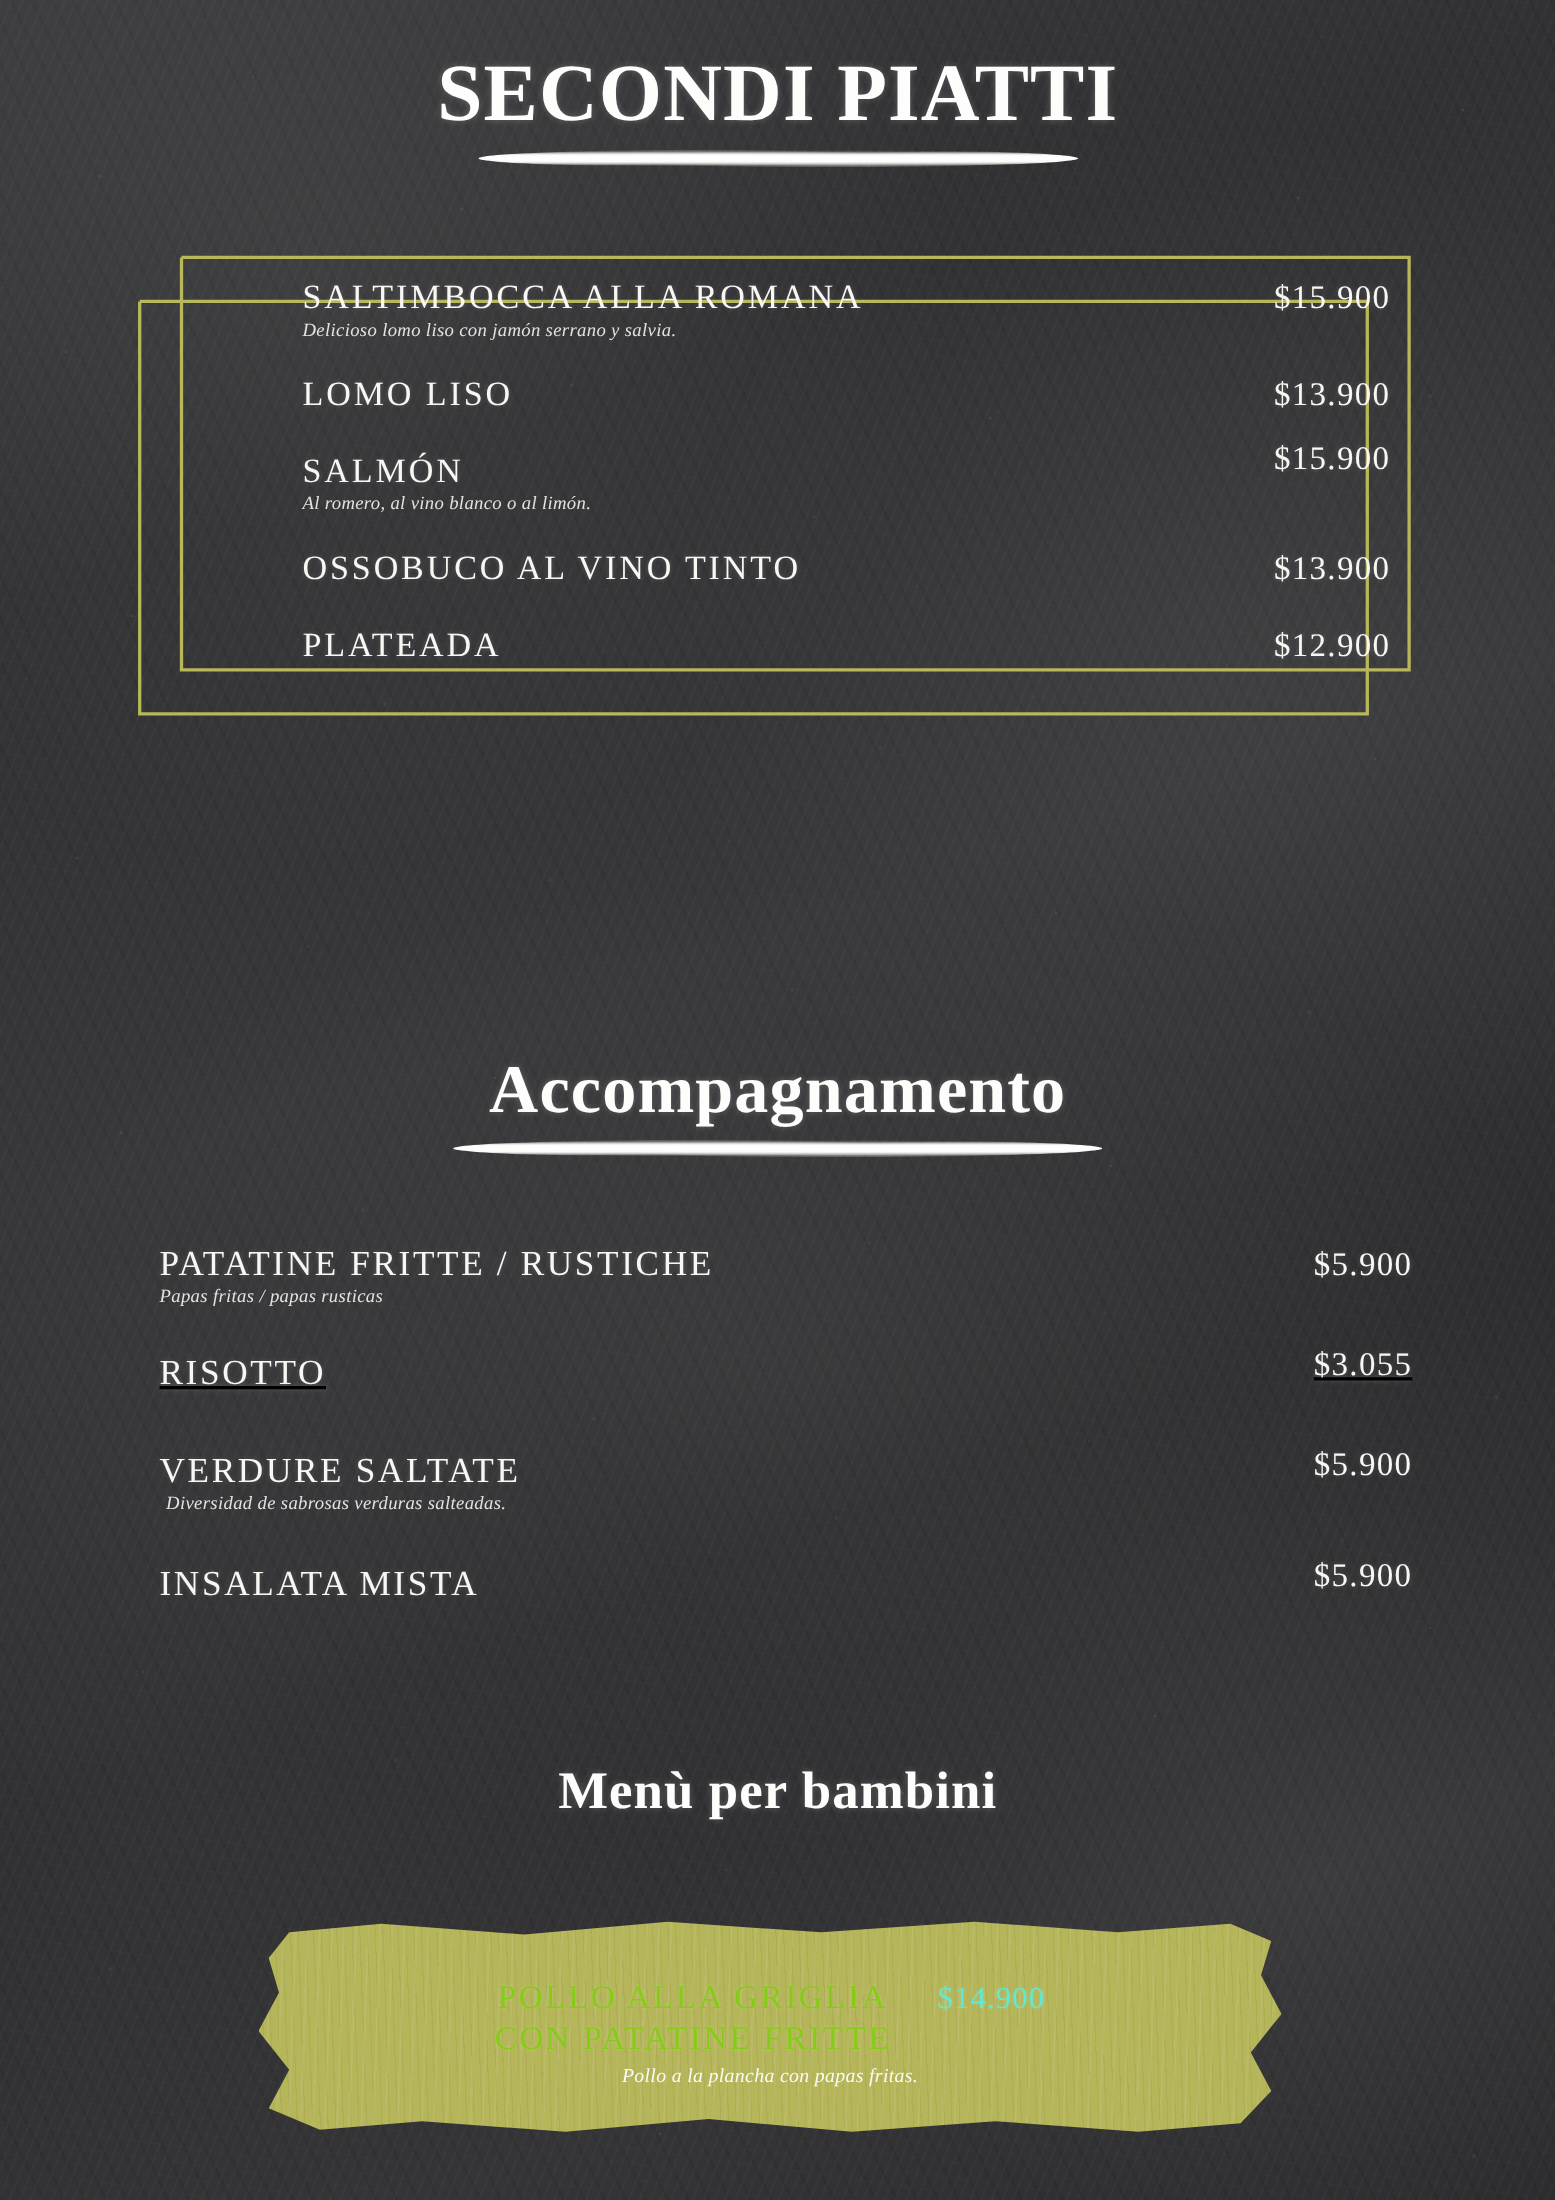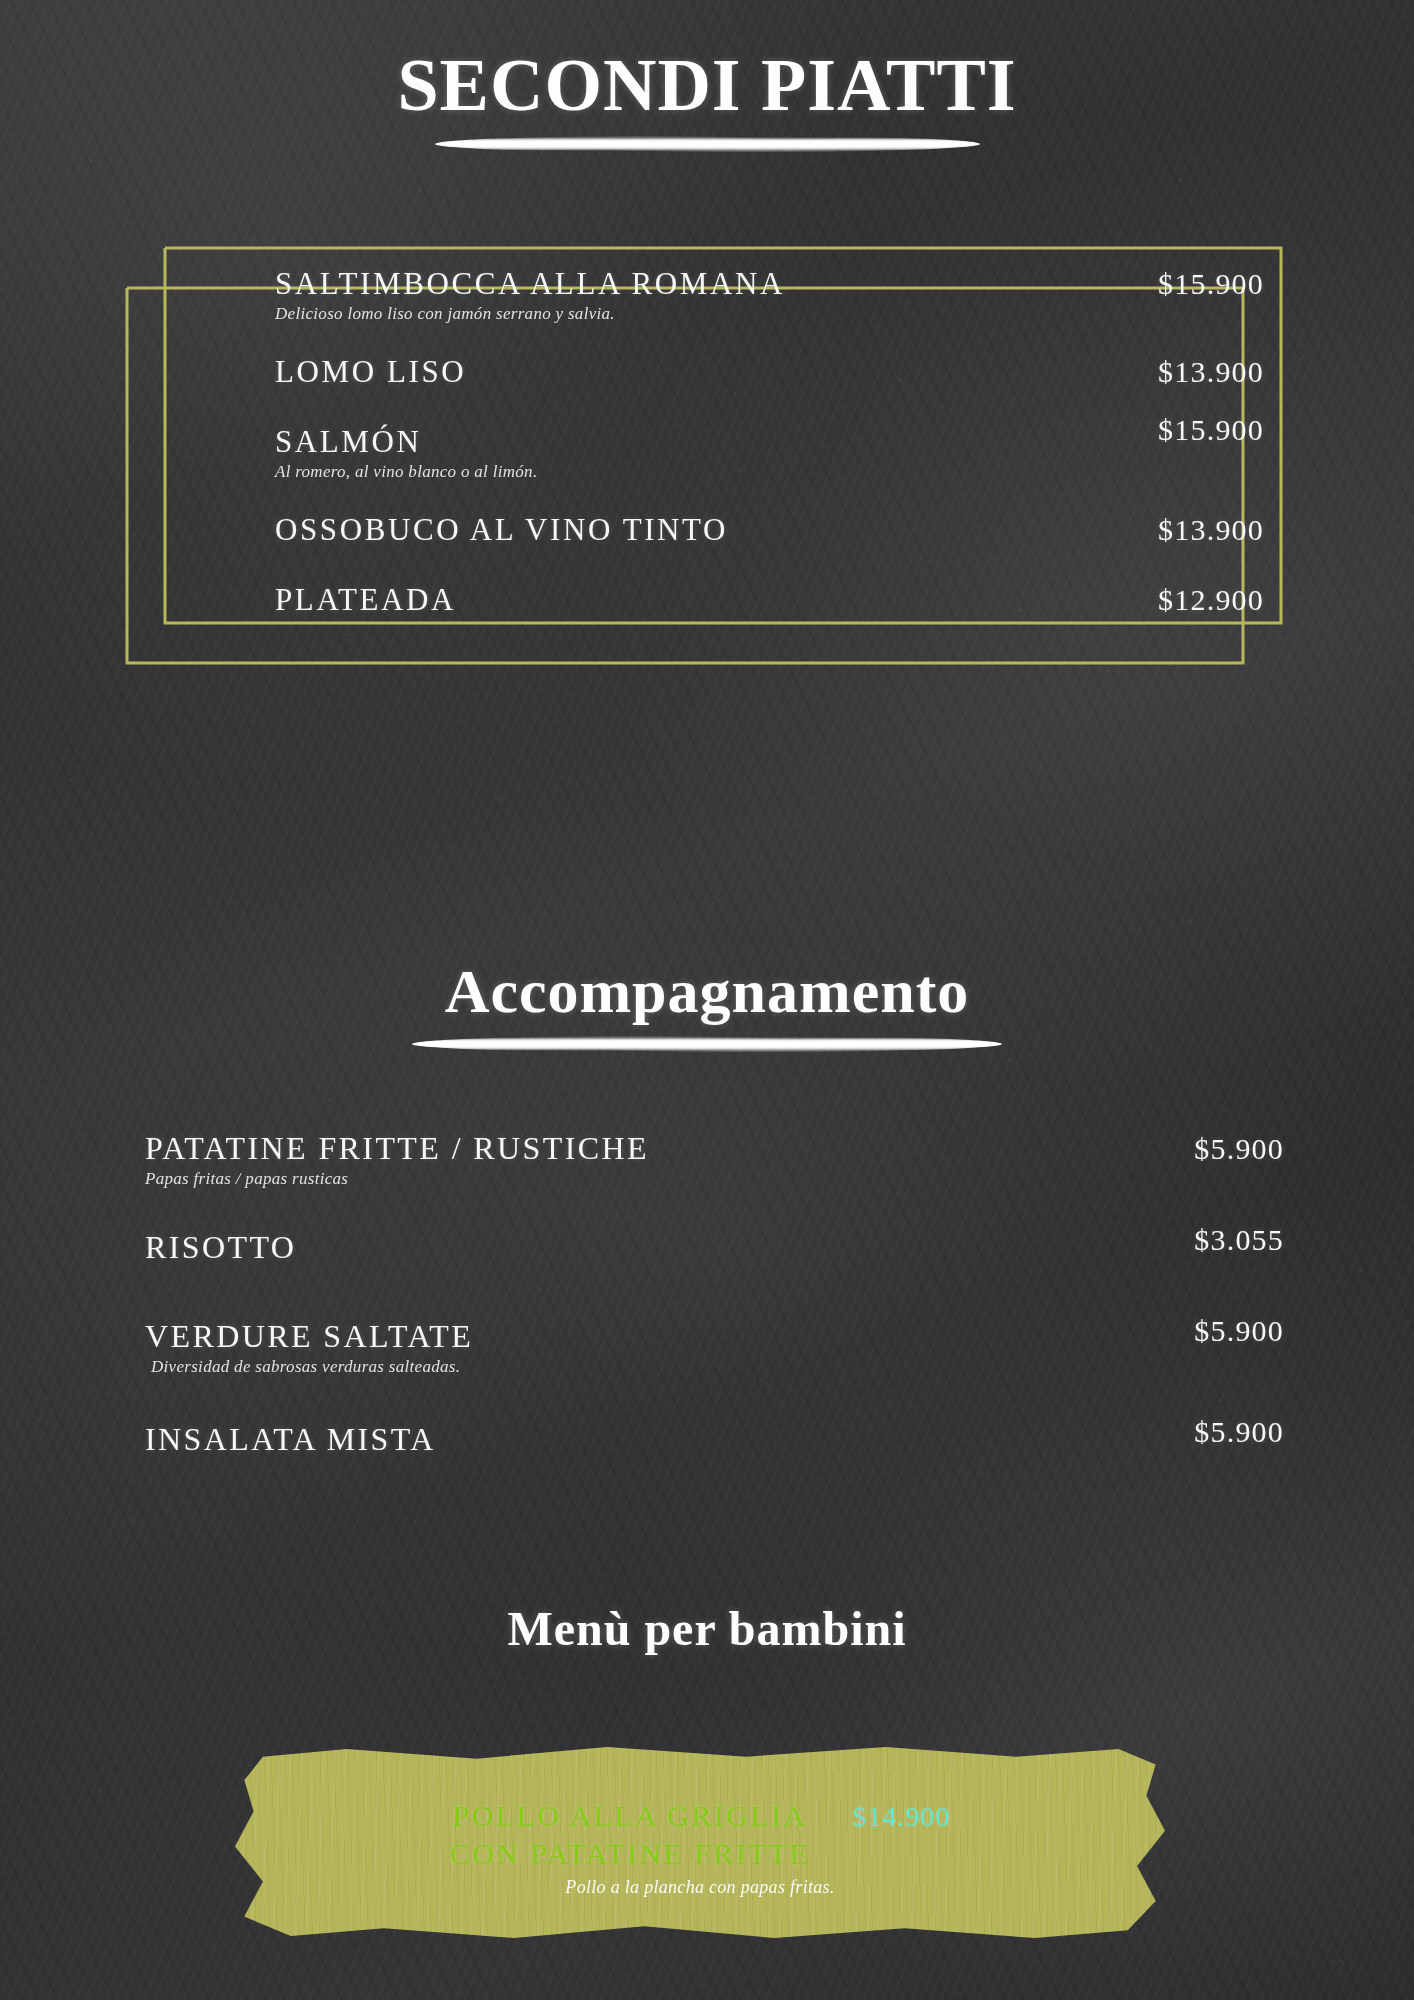--- a/index.html
+++ b/index.html
@@ -86,21 +86,21 @@
     border-radius: 50%/60%;
     filter: blur(0.3px);
   }
   #brush-secondi { width: 545px; }
   #brush-accomp { width: 590px; }
 
   
   .frame-wrap {
     position: absolute;
     left: 0; right: 0;
-    top: 238px;
+    top: 224px;
     height: 470px;
   }
 
   .items {
     position: absolute;
     left: 275px;
     right: 150px;
     top: 28px;
   }
   .item {
@@ -353,21 +353,21 @@
 
   <div id="accomp-list">
     <div class="item">
       <div class="item-row">
         <span class="item-name">PATATINE FRITTE / RUSTICHE</span>
         <span class="item-price">$5.900</span>
       </div>
       <div class="item-desc">Papas fritas / papas rusticas</div>
     </div>
 
-    <div class="item" style="margin-bottom:52px;">
+    <div class="item" style="margin-bottom:52px;text-decoration:underline;">
       <div class="item-row">
         <span class="item-name">RISOTTO</span>
         <span class="item-price" style="position:relative;top:-8px;">$3.055</span>
       </div>
     </div>
 
     <div class="item" style="margin-bottom:44px;">
       <div class="item-row">
         <span class="item-name">VERDURE SALTATE</span>
         <span class="item-price" style="position:relative;top:-6px;">$5.900</span>

